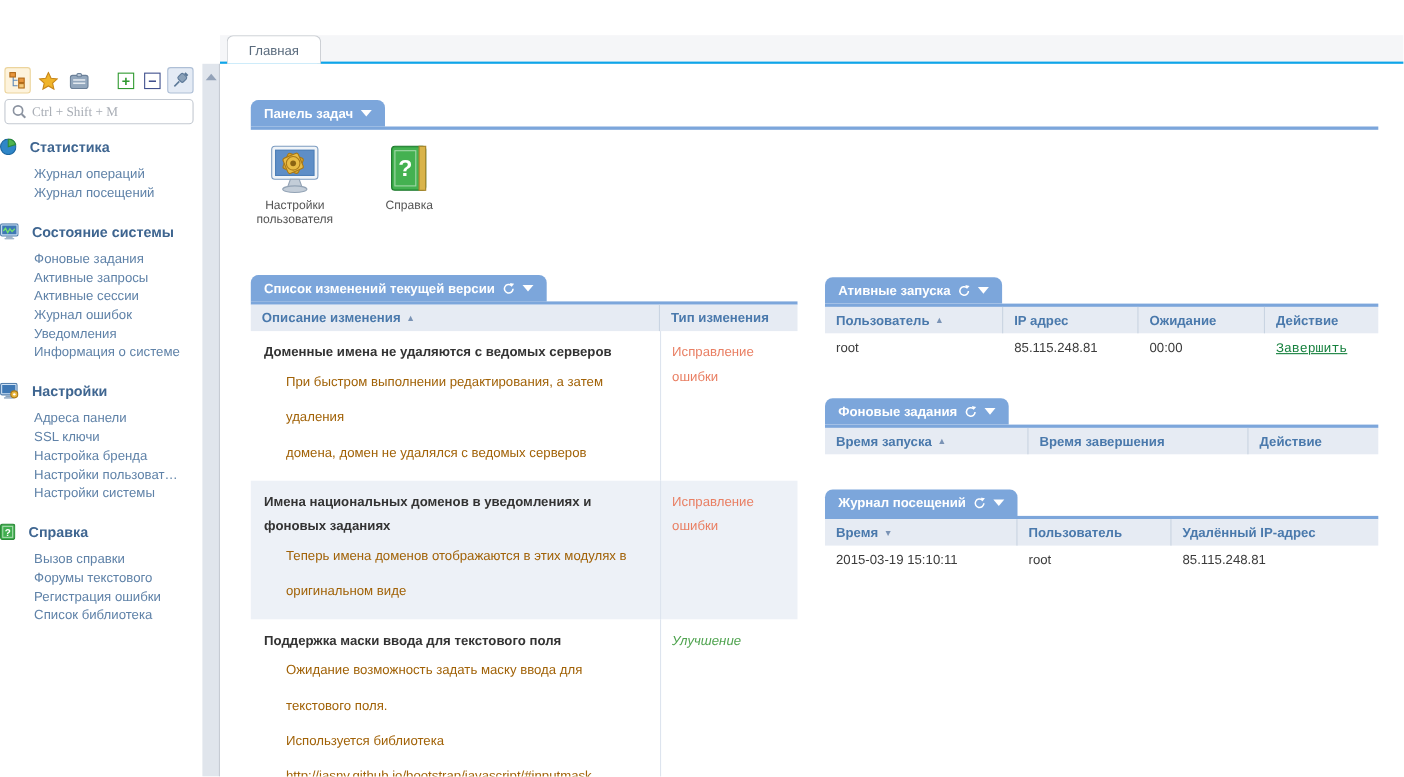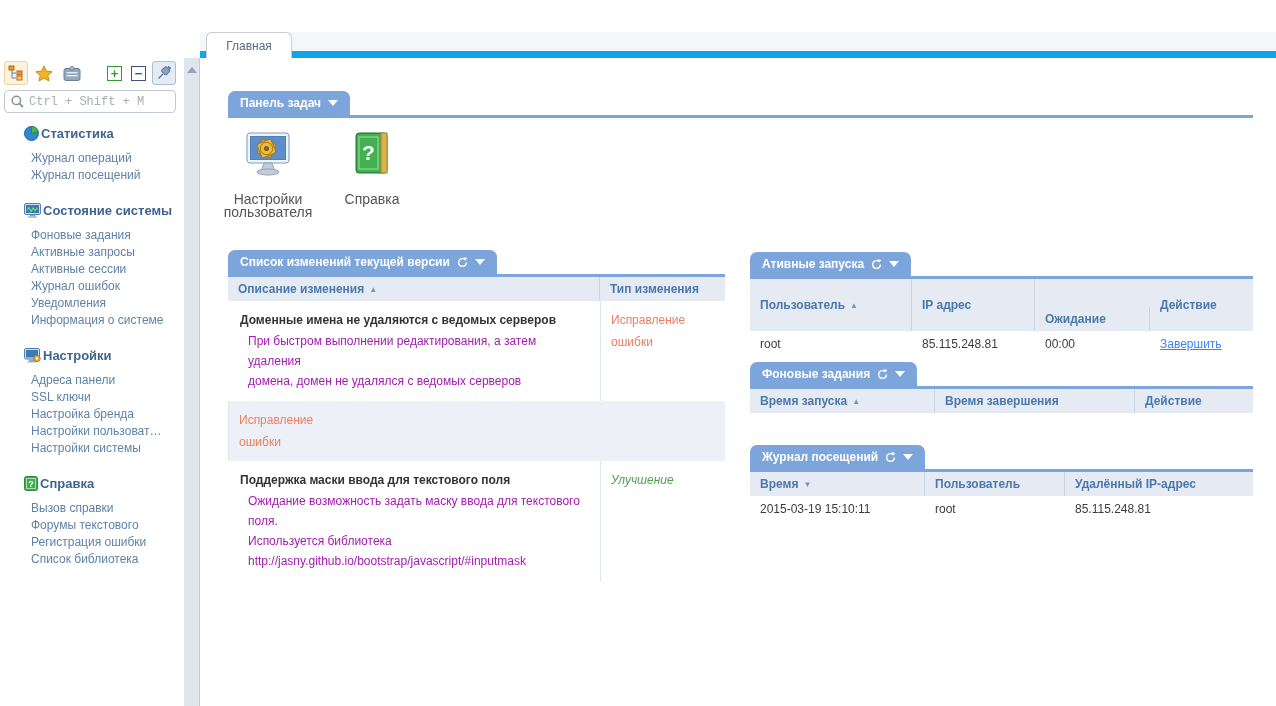--- a/index.html
+++ b/index.html
@@ -27,75 +27,75 @@
   .tool-btn.sel-blue { background:#e4ebf5; border:1px solid #aebfd6; }
   .tool-spacer { flex:1; }
   .pm-box { width:15px; height:15px; border:1px solid; display:flex; align-items:center; justify-content:center;
     font-size:13px; font-weight:bold; line-height:1; background:#fff; cursor:pointer; margin-right:9px; }
   .pm-plus { border-color:#2f9a2f; color:#2f9a2f; }
   .pm-minus { border-color:#40508e; color:#40508e; margin-right:6px; }
 
   .searchbox { position:absolute; left:4px; top:90px; width:172px; height:23px; border:1px solid #c3c9d1;
     border-radius:4px; display:flex; align-items:center; padding:0 6px; background:#fff; }
   .searchbox input { border:none; outline:none; width:100%; font-size:12px; color:#555;
-    font-family:Liberation Mono, monospace; margin-left:5px; background:transparent; }
+    font-family:Liberation Serif, serif; margin-left:5px; background:transparent; }
   .searchbox input::placeholder { color:#a8adb5; }
 
   .side-menu { position:absolute; left:0; top:126px; width:184px; }
   .menu-section { margin-bottom:19px; }
-  .menu-title { display:flex; align-items:flex-start; gap:2px; padding-left:24px; font-size:13px;
+  .menu-title { display:flex; align-items:flex-start; gap:12px; padding-left:0; font-size:13px;
     font-weight:bold; color:#3e6590; margin-bottom:9px; cursor:pointer; }
   .menu-item { padding-left:31px; font-size:12px; color:#5f82a8; line-height:17px; cursor:pointer; }
 
   
   .side-scroll { position:absolute; left:184px; top:58px; width:16px; height:648px; background:#e0e5ec;
     border-right:1px solid #c6cbd3; }
   .scroll-up { width:0; height:0; border-left:5px solid transparent; border-right:5px solid transparent;
     border-bottom:6px solid #93a2b8; margin:9px auto 0; }
 
   
   .content { position:absolute; left:200px; top:0; width:1076px; height:706px; background:#fff; }
   .tabbar { position:absolute; left:0; top:32px; width:1076px; height:26px; background:#f5f6f8;
-    border-bottom:7px solid #0ea5e9; }
+    border-bottom:2px solid #0ea5e9; }
   .tab-main { position:absolute; left:6px; top:0; width:86px; height:26px; background:#fff;
     border:1px solid #c9cdd2; border-bottom:none; border-radius:6px 6px 0 0; font-size:12px;
     color:#5a6b7d; display:flex; align-items:center; justify-content:center; cursor:pointer; }
 
   .blue-tab { display:inline-flex; align-items:center; gap:7px; height:24px; padding:0 12px;
     background:#7ca6db; border-radius:7px 7px 0 0; color:#fff; font-size:12px; font-weight:bold; cursor:pointer; }
   .caret-down { width:0; height:0; border-left:5px solid transparent; border-right:5px solid transparent;
     border-top:6px solid #fff; }
   .blue-line { height:3px; background:#7ca6db; }
 
   .taskpanel-tab { position:absolute; left:28px; top:91px; }
   .taskpanel-line { position:absolute; left:28px; top:115px; width:1025px; }
 
   .shortcuts { position:absolute; left:22px; top:131px; display:flex; gap:12px; }
   .shortcut { width:92px; display:flex; flex-direction:column; align-items:center; cursor:pointer; }
-  .shortcut-label { margin-top:16px; font-size:14px; color:#555; text-align:center; line-height:13px; }
+  .shortcut-label { margin-top:4px; font-size:11px; color:#555; text-align:center; line-height:13px; }
 
   
   .widget { position:absolute; }
   .widget-head { display:flex; }
   .refresh-btn, .widget-caret { cursor:pointer; display:inline-flex; }
   .thead { display:flex; background:#e6ebf3; }
   .th { font-size:12px; font-weight:bold; color:#4a79ac; padding:5px 10px; display:flex;
     align-items:center; gap:5px; border-right:1px solid #c9d4e2; cursor:pointer; }
   .th:last-child { border-right:none; }
   .sort-arrow { font-size:8px; color:#7a93b5; }
   .trow { display:flex; }
   .td { font-size:12px; color:#3c3c3c; padding:6px 10px; }
-  .link { color:#3b82f6; text-decoration:underline; cursor:pointer; }
+  .link { color:#15803d; text-decoration:underline; cursor:pointer;font-family:Liberation Mono, monospace; }
 
   
   .cl-row { display:flex; }
   .cl-row.alt { background:#edf1f7; }
   .cl-desc { width:372px; padding:8px 12px 10px; }
   .cl-title { font-size:12px; font-weight:bold; color:#333; line-height:22px; white-space:pre-line; }
-  .cl-text { font-size:12px; color:#a21caf; line-height:20px; margin-left:8px; white-space:pre-line; }
+  .cl-text { font-size:12px; color:#a16207; line-height:32px; margin-left:20px; white-space:pre-line; }
   .cl-type { width:125px; padding:8px 10px; font-size:12px; line-height:22px;
     border-left:1px solid #dde4ee; }
   .type-bugfix { color:#e97f63; }
   .type-improve { color:#4fa34f;font-style:italic; }
 
   svg { display:block; }
 </style>
 </head>
 <body>
 
@@ -364,20 +364,25 @@
       </div>
       <div class="cl-row">
         <div class="cl-desc">
           <div class="cl-title">Доменные имена не удаляются с ведомых серверов</div>
           <div class="cl-text">При быстром выполнении редактирования, а затем удаления
 домена, домен не удалялся с ведомых серверов</div>
         </div>
         <div class="cl-type type-bugfix">Исправление ошибки</div>
       </div>
       <div class="cl-row alt">
+        <div class="cl-desc">
+          <div class="cl-title">Имена национальных доменов в уведомлениях и фоновых заданиях</div>
+          <div class="cl-text">Теперь имена доменов отображаются в этих модулях в
+оригинальном виде</div>
+        </div>
         <div class="cl-type type-bugfix">Исправление ошибки</div>
       </div>
       <div class="cl-row">
         <div class="cl-desc">
           <div class="cl-title">Поддержка маски ввода для текстового поля</div>
           <div class="cl-text">Ожидание возможность задать маску ввода для текстового поля.
 Используется библиотека
 http://jasny.github.io/bootstrap/javascript/#inputmask</div>
         </div>
         <div class="cl-type type-improve">Улучшение</div>
@@ -399,21 +404,21 @@
       </div>
       <div class="blue-line"></div>
       <div class="thead">
         <div class="th" style="width:162px;">
           <span>Пользователь</span>
           <span class="sort-arrow">▲</span>
         </div>
         <div class="th" style="width:123px;">
             <span>IP адрес</span>
           </div>
-        <div class="th" style="width:115px;margin-top:28px;">
+        <div class="th" style="width:115px;">
             <span>Ожидание</span>
           </div>
         <div class="th" style="width:103px;">
             <span>Действие</span>
           </div>
       </div>
       <div class="trow">
         <div class="td" style="width:162px;">root</div>
         <div class="td" style="width:123px;">85.115.248.81</div>
         <div class="td" style="width:115px;">00:00</div>

